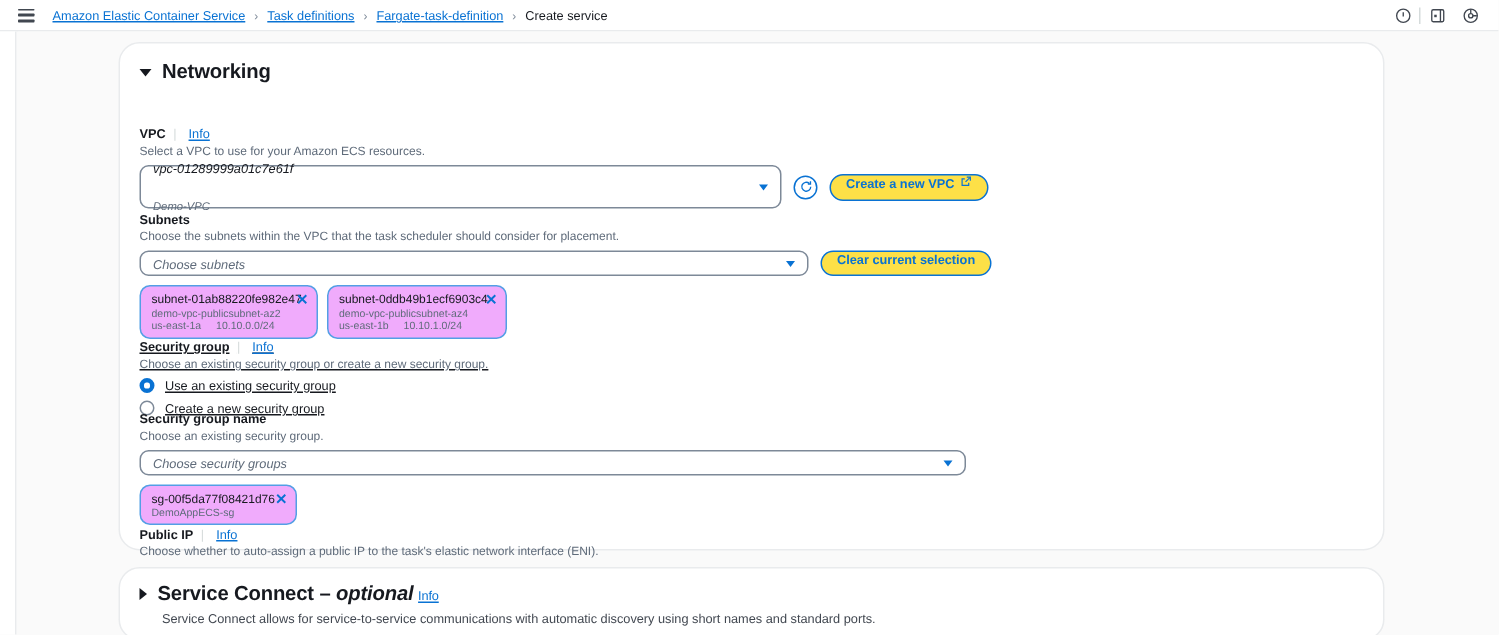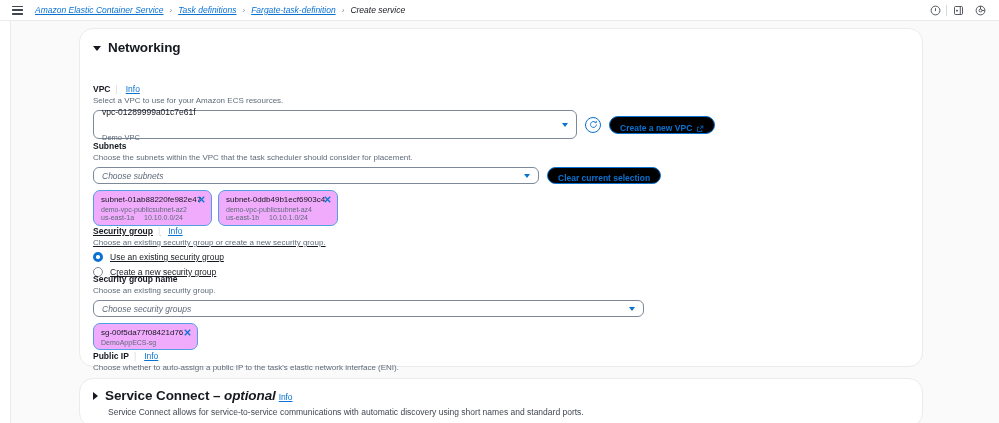--- a/index.html
+++ b/index.html
@@ -22,21 +22,21 @@
     display: flex; align-items: center;
   }
   .hamburger {
     width: 11px; height: 9px;
     margin-left: 12px; margin-right: 12px;
     display: flex; flex-direction: column; justify-content: space-between;
     cursor: pointer;
   }
   .hamburger span { display:block; height: 1.5px; background: #414750; border-radius: .5px; }
 
-  .breadcrumb { display: flex; align-items: flex-end; font-size: 8.5px; font-style: italic; }
+  .breadcrumb { display: flex; align-items: flex-end; font-size: 8.5px; }
   .bc-link {
     color: #0972d3; text-decoration: underline;
     cursor: pointer; white-space: nowrap;
   }
   .bc-current { color: #16191f; white-space: nowrap; }
   .bc-sep { color: #7d8998; margin: 0 6px; font-size: 8px; }
 
   .topicons {
     position: absolute; right: 8px; top: 0; height: 21px;
     display: flex; align-items: center; gap: 0;
@@ -135,24 +135,24 @@
     margin-top: -2px;
     width: 0; height: 0;
     border-left: 3.5px solid transparent;
     border-right: 3.5px solid transparent;
     border-top: 4.5px solid #0972d3;
   }
 
   .btn {
     border: 1px solid #0972d3;
     color: #0972d3;
-    background: #000000;
+    background: #fde047;
     border-radius: 12px;
     font-size: 8.5px; font-weight: bold;
-    display: inline-flex; align-items: flex-end; justify-content: center;
+    display: inline-flex; align-items: flex-start; justify-content: center;
     gap: 4px;
     cursor: pointer;
     white-space: nowrap;
   }
   .icon-btn {
     border: 1px solid #0972d3;
     border-radius: 50%;
     width: 16px; height: 16px;
     display: flex; align-items: center; justify-content: center;
     cursor: pointer;
@@ -261,21 +261,21 @@
     </div>
 
     <div class="fgroup" style="left:13px; top:55px; width:818px;">
       <div class="flabel">
         <span>VPC</span>
         <span class="pipe">|</span>
         <span class="info-link">Info</span>
       </div>
       <div class="fdesc">Select a VPC to use for your Amazon ECS resources.</div>
       <div style="display:flex; align-items:center; gap:8px; margin-top:5px;">
-        <div class="select" style="width:484px; height:29px; flex-direction:column; align-items:flex-start; justify-content:center;">
+        <div class="select" style="width:428px; height:29px; flex-direction:column; align-items:flex-start; justify-content:center;font-style:italic;">
           <div class="sel-txt">vpc-01289999a01c7e61f</div>
           <div class="sel-sub">Demo-VPC</div>
           <div class="caret-sm"></div>
         </div>
         <div class="icon-btn">
           <svg width="9" height="9" viewBox="0 0 16 16" fill="none" stroke="#0972d3" stroke-width="1.6">
             <path d="M13.3 8a5.3 5.3 0 1 1-1.8-4"></path>
               <path d="M13 1.6v3.1h-3.1"></path>
           </svg>
         </div>

